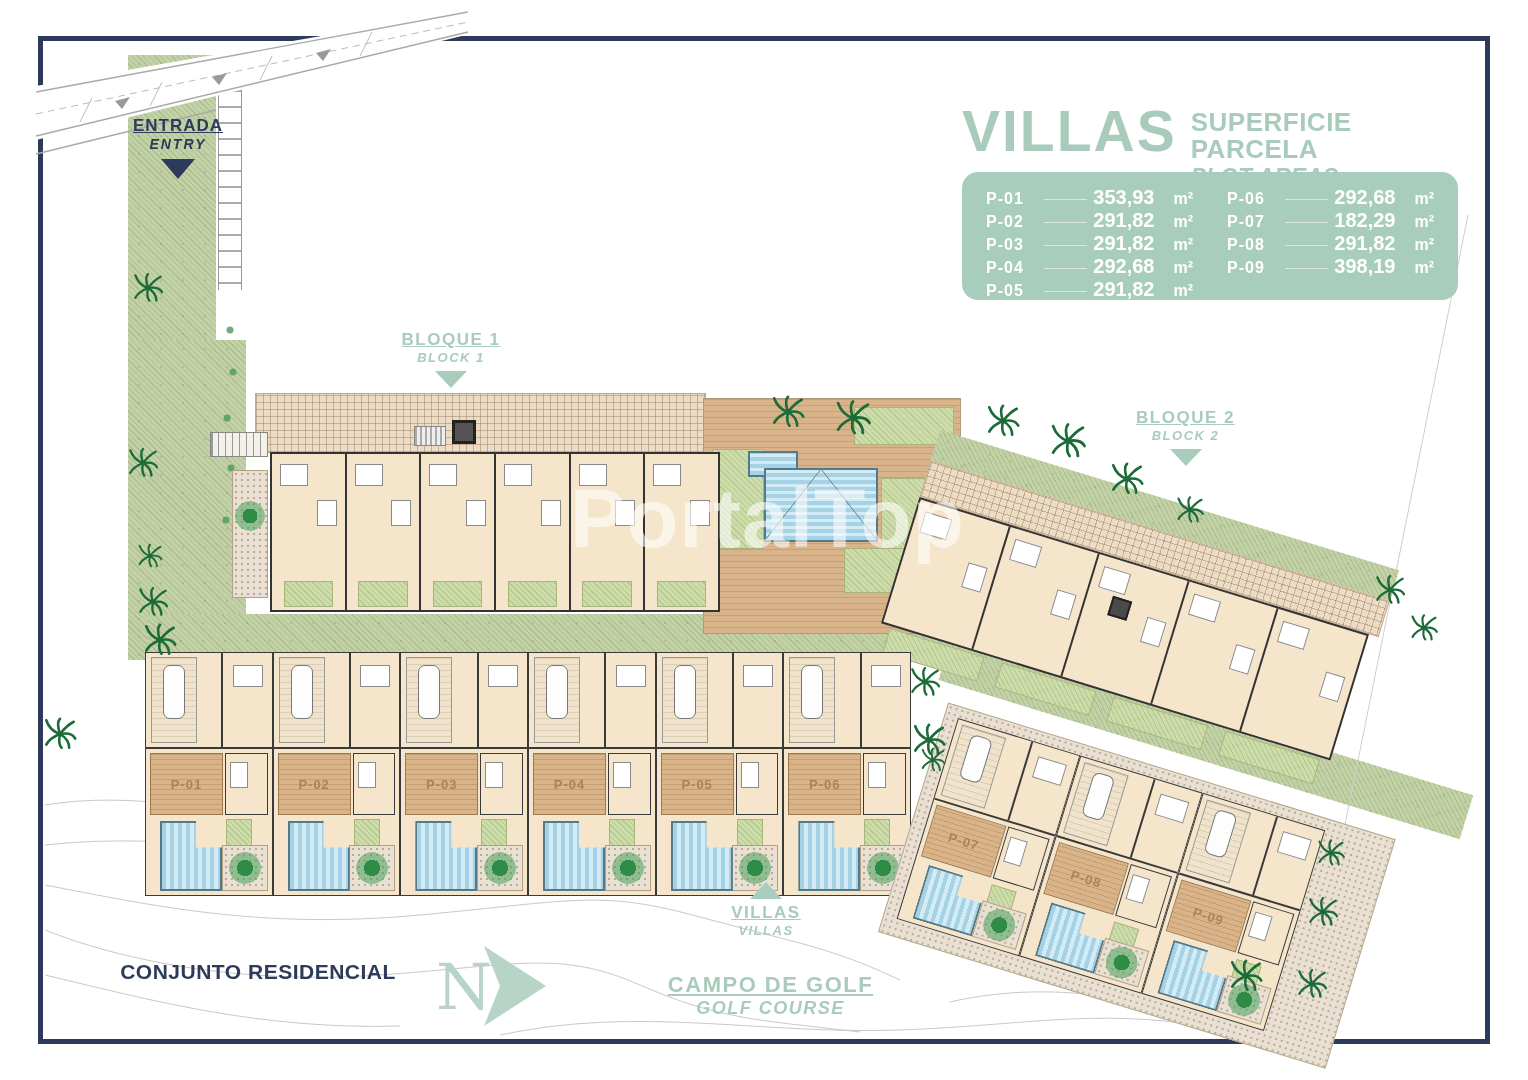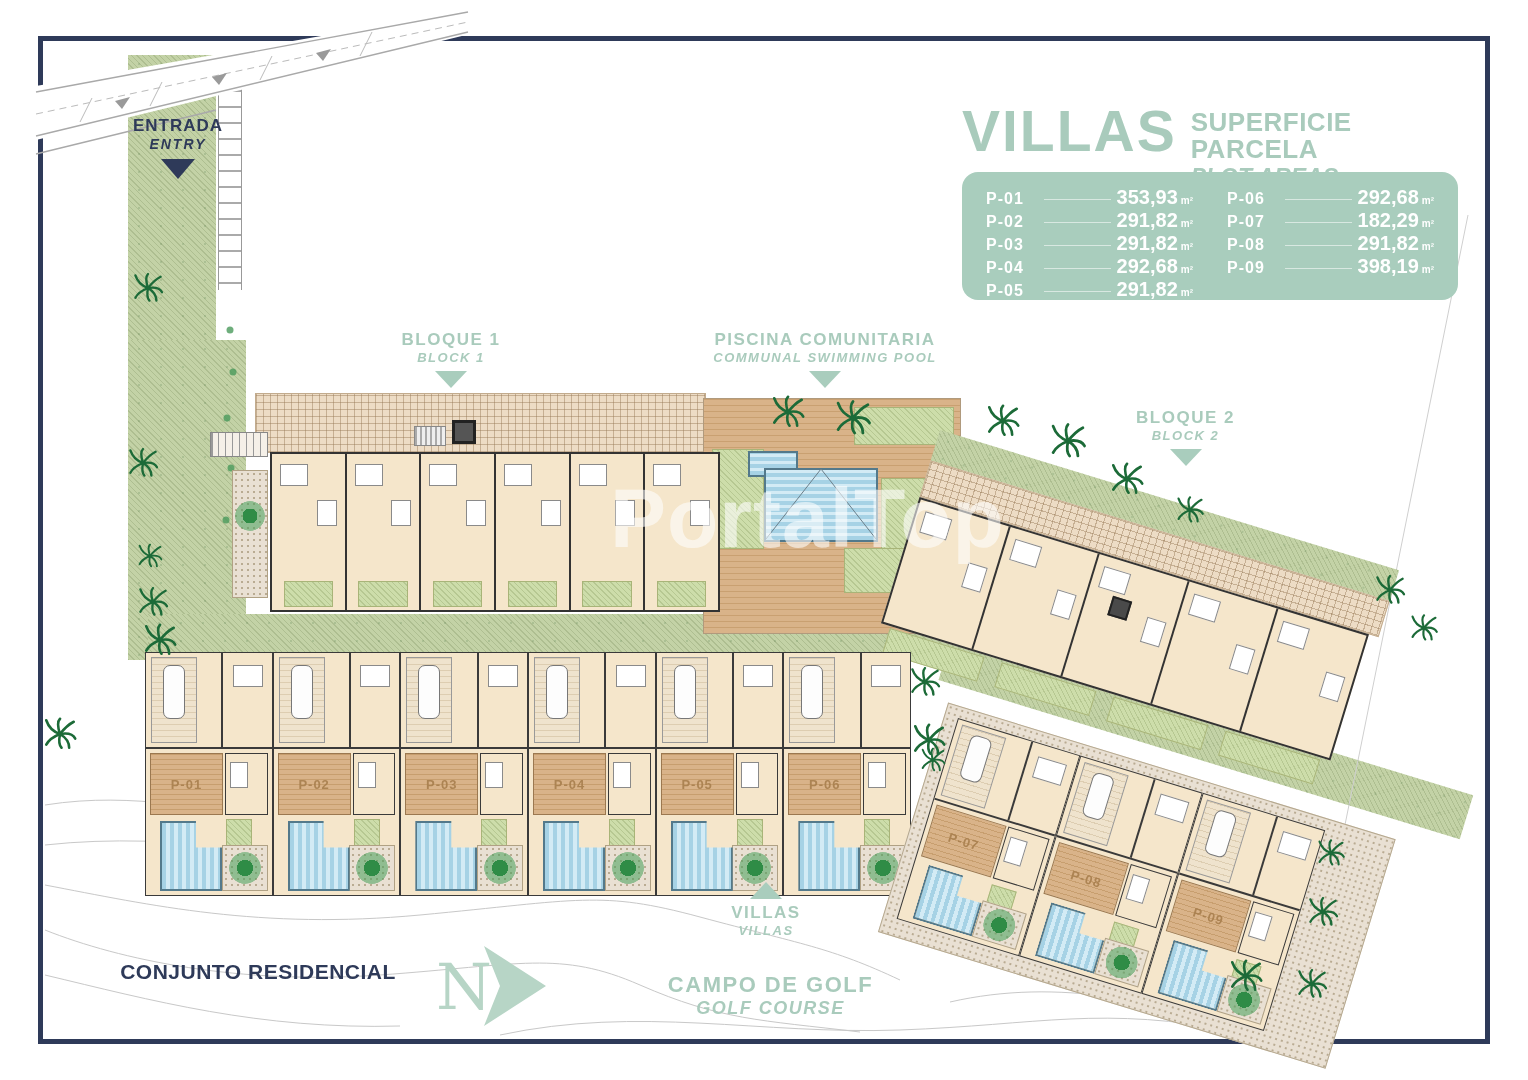--- a/index.html
+++ b/index.html
@@ -107,21 +107,21 @@
   .diagwrap .carport { height:74px; }
   .diagwrap .car { height:46px; top:10px; }
   .diagwrap .vwall { height:82px; }
   .diagwrap .vdeck, .diagwrap .vliving { top:88px; height:54px; }
   .diagwrap .vpool { top:148px; height:56px; }
   .diagwrap .vlawn { top:148px; height:24px; }
   .diagwrap .vpatio { height:38px; }
 
   
   .lab { position:absolute; text-align:center; color:#a9cbbc; z-index:10; }
-  .lab .t1 { font-size:17px; font-weight:700; letter-spacing:1.5px; }
+  .lab .t1 { font-size:17px; font-weight:700; letter-spacing:1.5px;text-decoration:underline; }
   .lab .t2 { font-size:13px; font-weight:700; font-style:italic; letter-spacing:1.5px; }
   .tri-down { width:0; height:0; border-left:16px solid transparent; border-right:16px solid transparent;
               border-top:17px solid #a9cdbd; margin:6px auto 0; }
   .tri-up   { width:0; height:0; border-left:16px solid transparent; border-right:16px solid transparent;
               border-bottom:17px solid #a9cdbd; margin:0 auto 4px; }
   .navylab { color:#2e3a59; }
   .navylab .t1 { font-size:17px; font-weight:700; letter-spacing:1px; }
   .navylab .t2 { font-size:14px; font-weight:700; font-style:italic; letter-spacing:2px; }
   .tri-down-navy { width:0; height:0; border-left:17px solid transparent; border-right:17px solid transparent;
               border-top:20px solid #2e3a59; margin:7px auto 0; }
@@ -135,27 +135,27 @@
   .subcol { padding-top:5px; }
   .sub1 { font-size:26px; font-weight:700; letter-spacing:.5px; color:#a9cbbc; line-height:1.05; }
   .sub2 { font-size:23px; font-weight:700; font-style:italic; color:#a9cbbc; }
   .panel { position:absolute; left:962px; top:172px; width:496px; height:128px; background:#a9cdbd; border-radius:16px;
            display:flex; padding:15px 24px 12px 24px; gap:34px; z-index:10; }
   .pcol { flex:1; display:flex; flex-direction:column; gap:4px; }
   .prow { display:flex; align-items:baseline; color:#fff; height:19px; line-height:1; }
   .pid { font-size:16px; font-weight:700; letter-spacing:1px; width:52px; }
   .pl  { flex:1; border-bottom:1px solid rgba(255,255,255,.55); margin:0 6px; transform:translateY(-4px); }
   .pv  { font-size:20px; font-weight:700; }
-  .pu  { font-size:10px; font-weight:700; margin-left:3px; }
+  .pu  { font-size:16px; font-weight:700; margin-left:19px; }
 
   
   .north { position:absolute; left:436px; top:942px; z-index:10; display:flex; align-items:center; }
   .nletter { font-family:"DejaVu Serif",serif; font-size:64px; color:#b7d5c6; margin-right:-8px; }
   .watermark { position:absolute; left:570px; top:470px; font-size:84px; font-weight:700; color:#fff; opacity:.58;
-               letter-spacing:1px; z-index:9;margin-left:40px; }
+               letter-spacing:1px; z-index:9; }
 
   svg.overlay { position:absolute; left:0; top:0; }
   #decorsvg { z-index:2; }
   #palmsvg  { z-index:7; }
   #roadsvg  { z-index:8; }
 </style>
 </head>
 <body>
 
 <div class="page">
@@ -500,25 +500,20 @@
     <div class="t2">ENTRY</div>
     <div class="tri-down-navy"></div>
   </div>
 
   <div class="lab" style="left:381px;top:330px;width:140px;">
     <div class="t1">BLOQUE 1</div>
     <div class="t2">BLOCK 1</div>
     <div class="tri-down"></div>
   </div>
 
-  <div class="lab" style="left:695px;top:330px;width:260px;">
-    <div class="t1">PISCINA COMUNITARIA</div>
-    <div class="t2">COMMUNAL SWIMMING POOL</div>
-    <div class="tri-down"></div>
-  </div>
 
   <div class="lab" style="left:1108px;top:408px;width:155px;">
     <div class="t1">BLOQUE 2</div>
     <div class="t2">BLOCK 2</div>
     <div class="tri-down"></div>
   </div>
 
   <div class="lab" style="left:700px;top:882px;width:132px;">
     <div class="tri-up"></div>
     <div class="t1">VILLAS</div>

